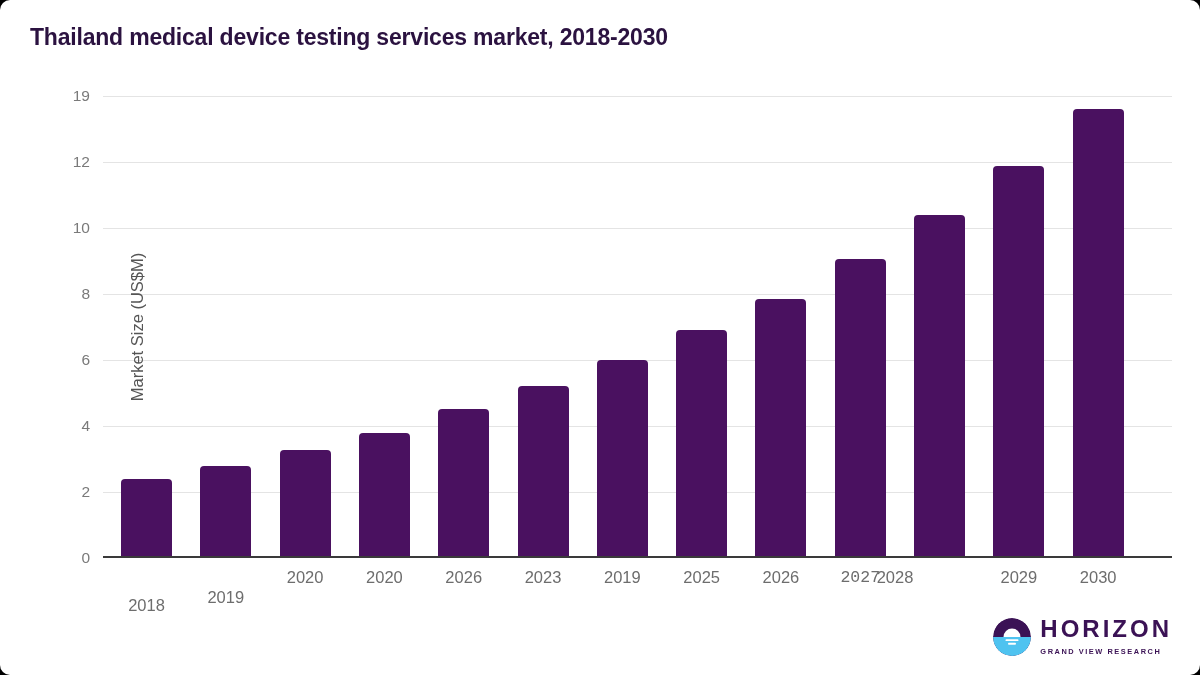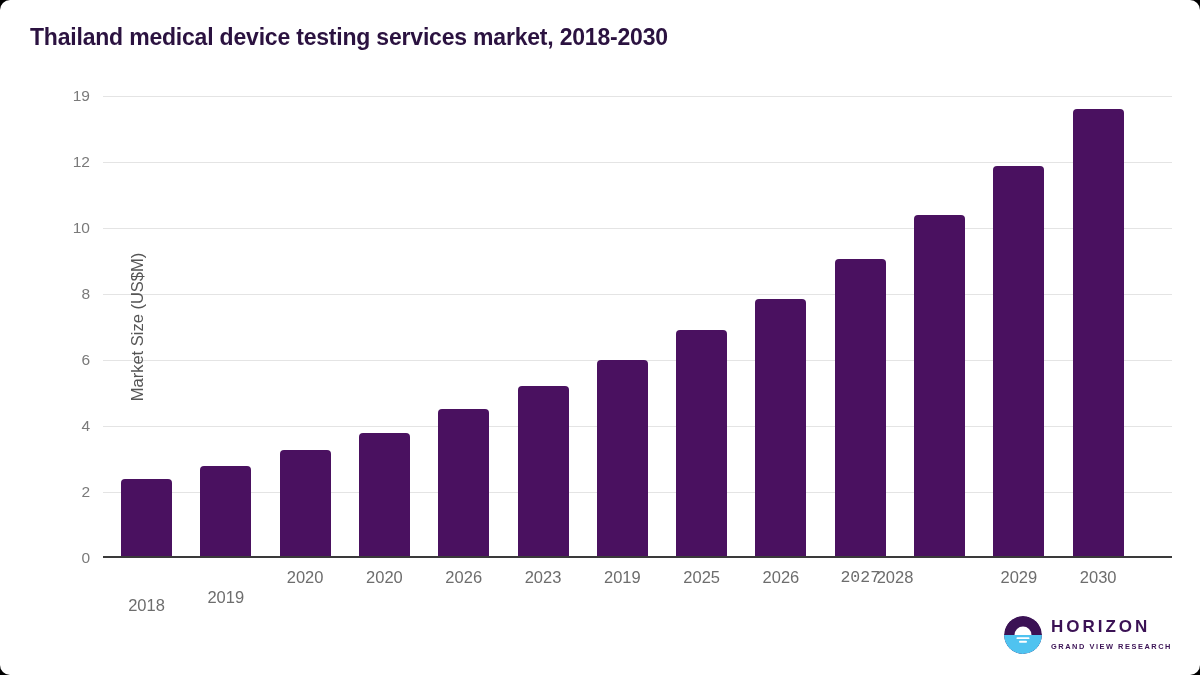--- a/index.html
+++ b/index.html
@@ -117,21 +117,21 @@
   }
   #logo-mark {
     width: 38px; height: 38px;
     border-radius: 50%;
     overflow: hidden;
     position: relative;
     flex: none;
   }
   #logo-text-wrap { display: flex; flex-direction: column; justify-content: center; }
   #logo-wordmark {
-    font-size: 17px;
+    font-size: 24px;
     font-weight: bold;
     letter-spacing: 3px;
     color: #3b1255;
     line-height: 1.05;
   }
   #logo-tagline {
     font-size: 7.4px;
     font-weight: bold;
     letter-spacing: 1.55px;
     color: #3b1255;

